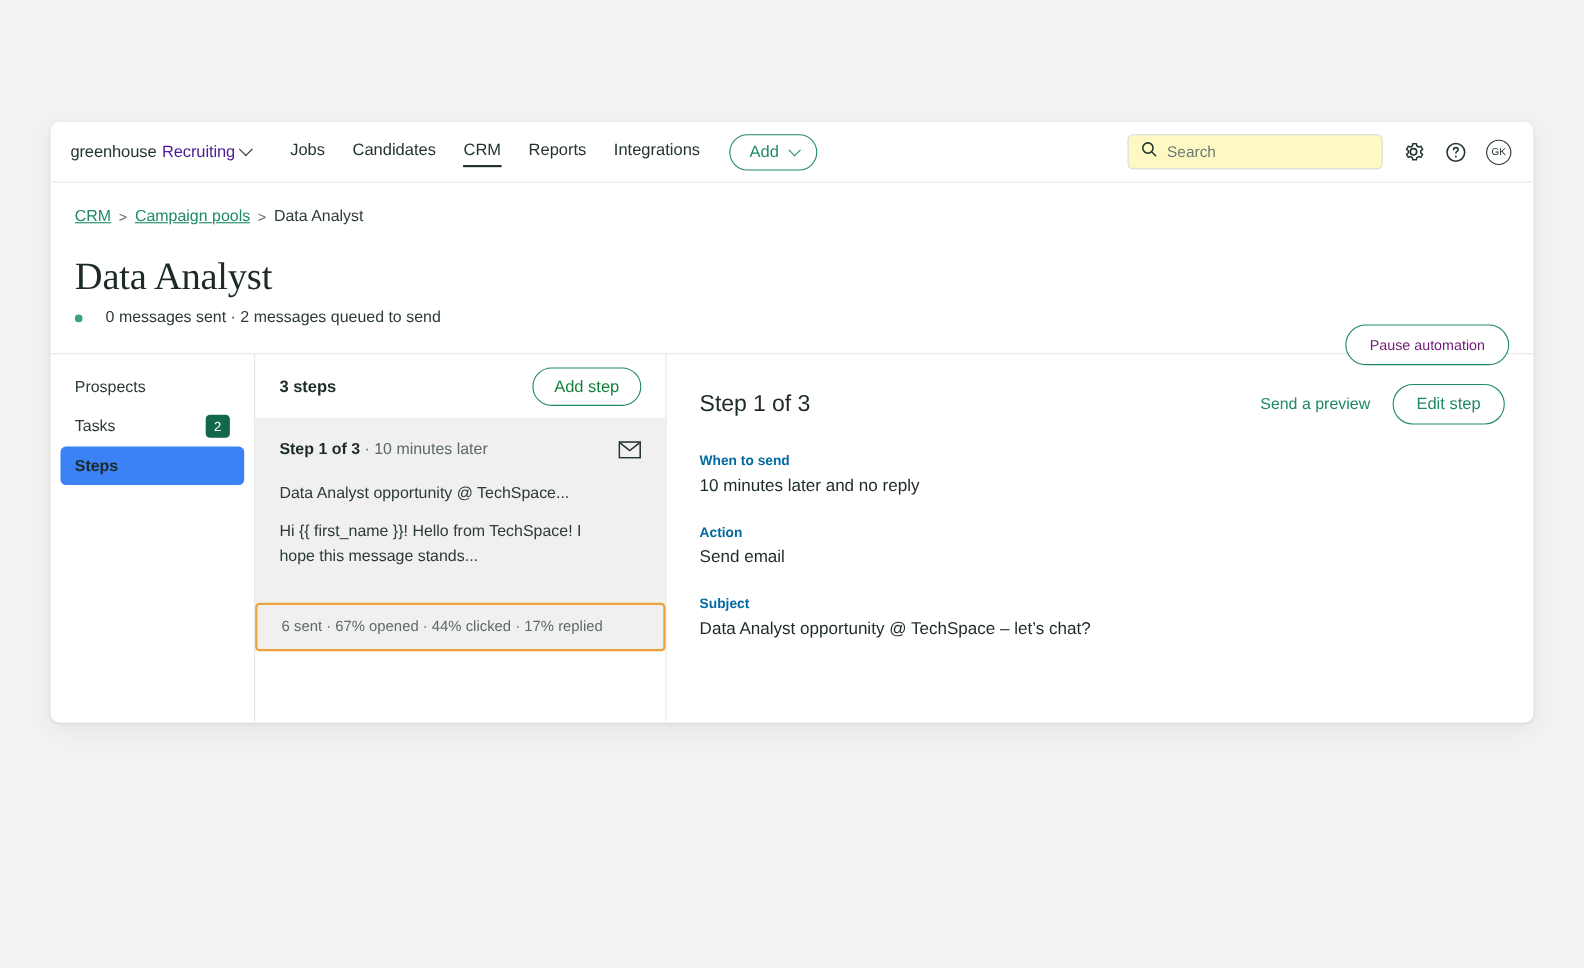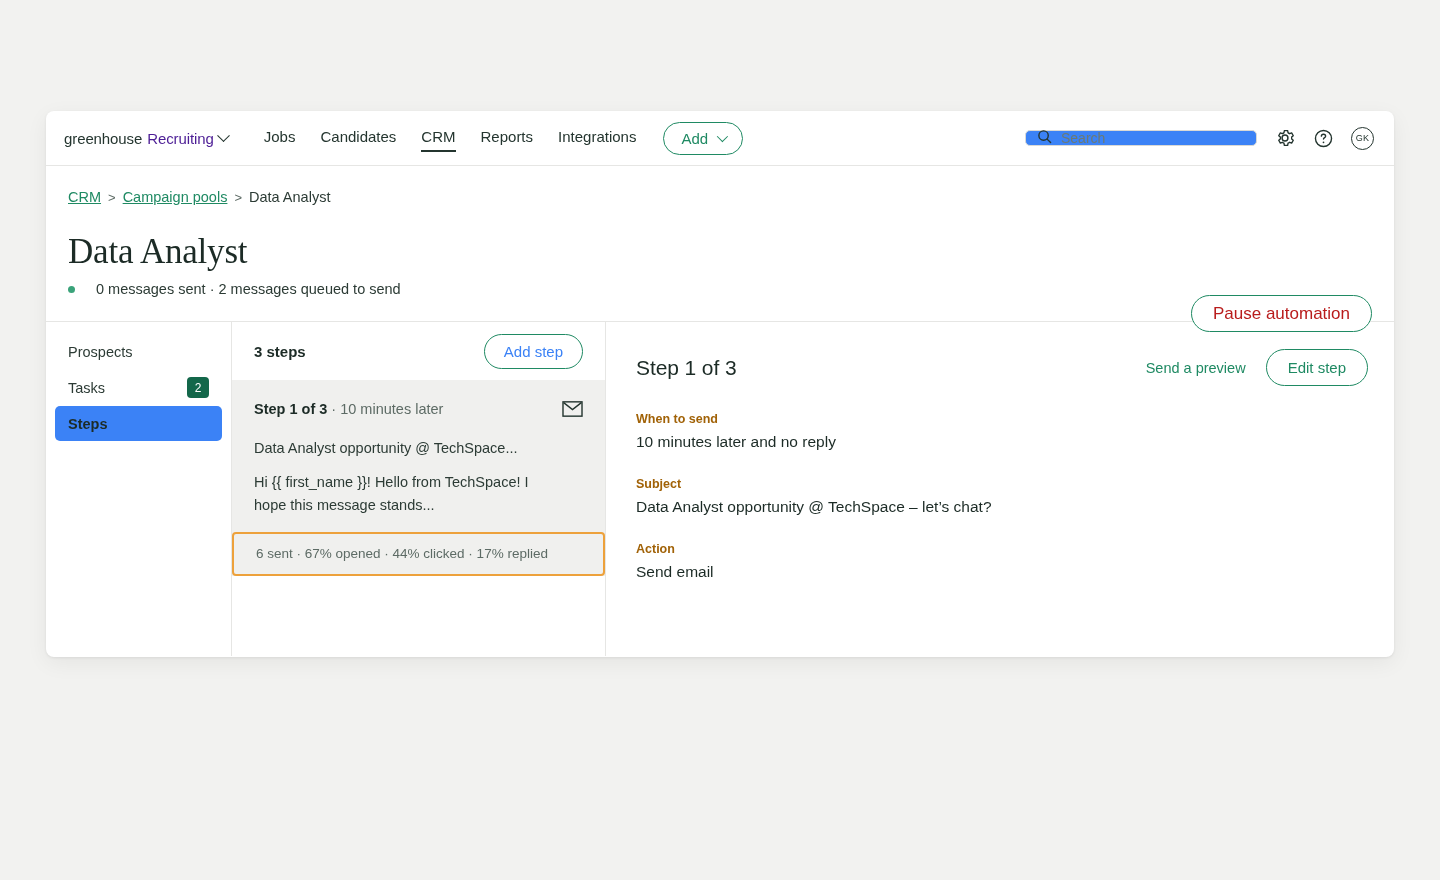--- a/index.html
+++ b/index.html
@@ -105,28 +105,28 @@
   }
 
   .nav-right {
     margin-left: auto;
     display: flex;
     align-items: center;
     gap: 17px;
   }
   .search-box {
     width: 232px;
-    height: 16px;
+    height: 32px;
     border: 1px solid #d9d9d6;
     border-radius: 5px;
     display: flex;
     align-items: center;
     padding: 0 11px;
     gap: 9px;
-    background: #3b82f6;
+    background: #fef9c3;
   }
   .search-box input {
     border: none;
     outline: none;
     font-size: 14px;
     color: #24352f;
     font-family: "Liberation Sans", sans-serif;
     width: 100%;
     background: transparent;
   }
@@ -188,22 +188,22 @@
   }
   .pause-btn {
     position: absolute;
     right: 22px;
     top: 129px;
     height: 37px;
     padding: 0 21px;
     border: 1.3px solid #1f8a63;
     border-radius: 19px;
     background: #fff;
-    color: #b91c1c;
-    font-size: 17px;
+    color: #701a75;
+    font-size: 13px;
     cursor: pointer;
     font-family: "Liberation Sans", sans-serif;
   }
 
   
   .body-cols {
     display: flex;
     height: 334px;
   }
   .side-nav {
@@ -258,21 +258,21 @@
     font-weight: bold;
     color: #1c2b26;
   }
   .add-step-btn {
     margin-left: auto;
     height: 35px;
     padding: 0 19px;
     border: 1.3px solid #1f8a63;
     border-radius: 18px;
     background: #fff;
-    color: #3b82f6;
+    color: #15803d;
     font-size: 15px;
     cursor: pointer;
     font-family: "Liberation Sans", sans-serif;
   }
   .step-card {
     background: #f0f0ee;
     padding: 21px 22px 0 22px;
     cursor: pointer;
   }
   .step-card-top {
@@ -292,21 +292,21 @@
     margin-top: 19px;
   }
   .step-preview {
     font-size: 14.5px;
     color: #2c3b35;
     margin-top: 15px;
     line-height: 1.58;
     max-width: 302px;
   }
   .step-stats-wrap {
-    margin-top: 15px;
+    margin-top: 30px;
     margin-left: -22px;
     margin-right: -22px;
     border: 2px solid #eda13b;
     border-radius: 4px;
     padding: 12px 22px 13px 22px;
   }
   .step-stats {
     font-size: 13.5px;
     color: #5d6b65;
   }
@@ -343,21 +343,21 @@
     background: #fff;
     color: #1f8a63;
     font-size: 15px;
     cursor: pointer;
     font-family: "Liberation Sans", sans-serif;
   }
   .field { margin-top: 26px; }
   .field-label {
     font-size: 12.5px;
     font-weight: bold;
-    color: #a16207;
+    color: #0369a1;
     margin-bottom: 7px;
   }
   .field-value {
     font-size: 15.5px;
     color: #1c2b26;
   }
 </style>
 </head>
 <body>
 
@@ -484,24 +484,24 @@
           <button class="edit-btn">Edit step</button>
         </div>
       </div>
 
       <div class="field">
         <div class="field-label">When to send</div>
         <div class="field-value">10 minutes later and no reply</div>
       </div>
 
       <div class="field">
+        <div class="field-label">Action</div>
+        <div class="field-value">Send email</div>
+      </div>
+
+      <div class="field">
         <div class="field-label">Subject</div>
         <div class="field-value">Data Analyst opportunity @ TechSpace – let’s chat?</div>
       </div>
-
-      <div class="field">
-        <div class="field-label">Action</div>
-        <div class="field-value">Send email</div>
-      </div>
     </div>
 
   </div>
 </div>
 
 </body></html>

